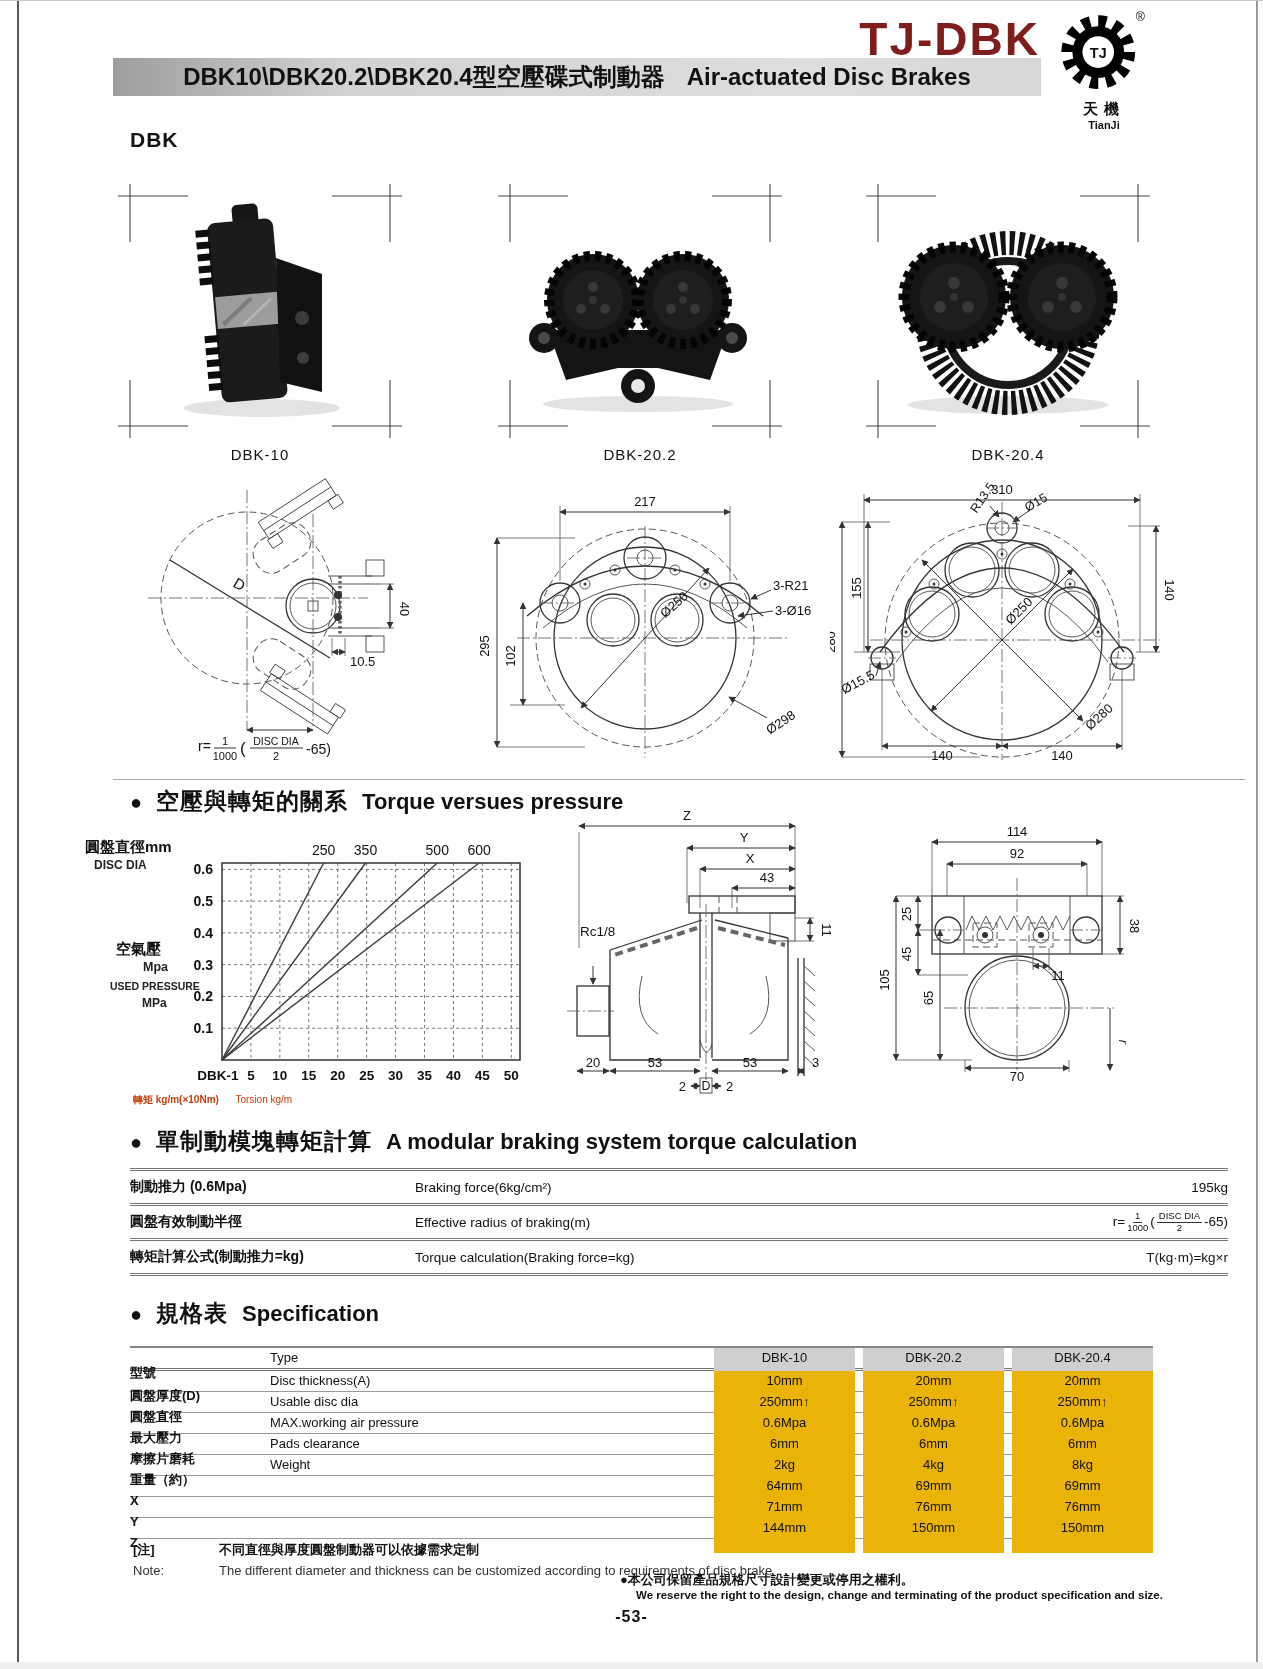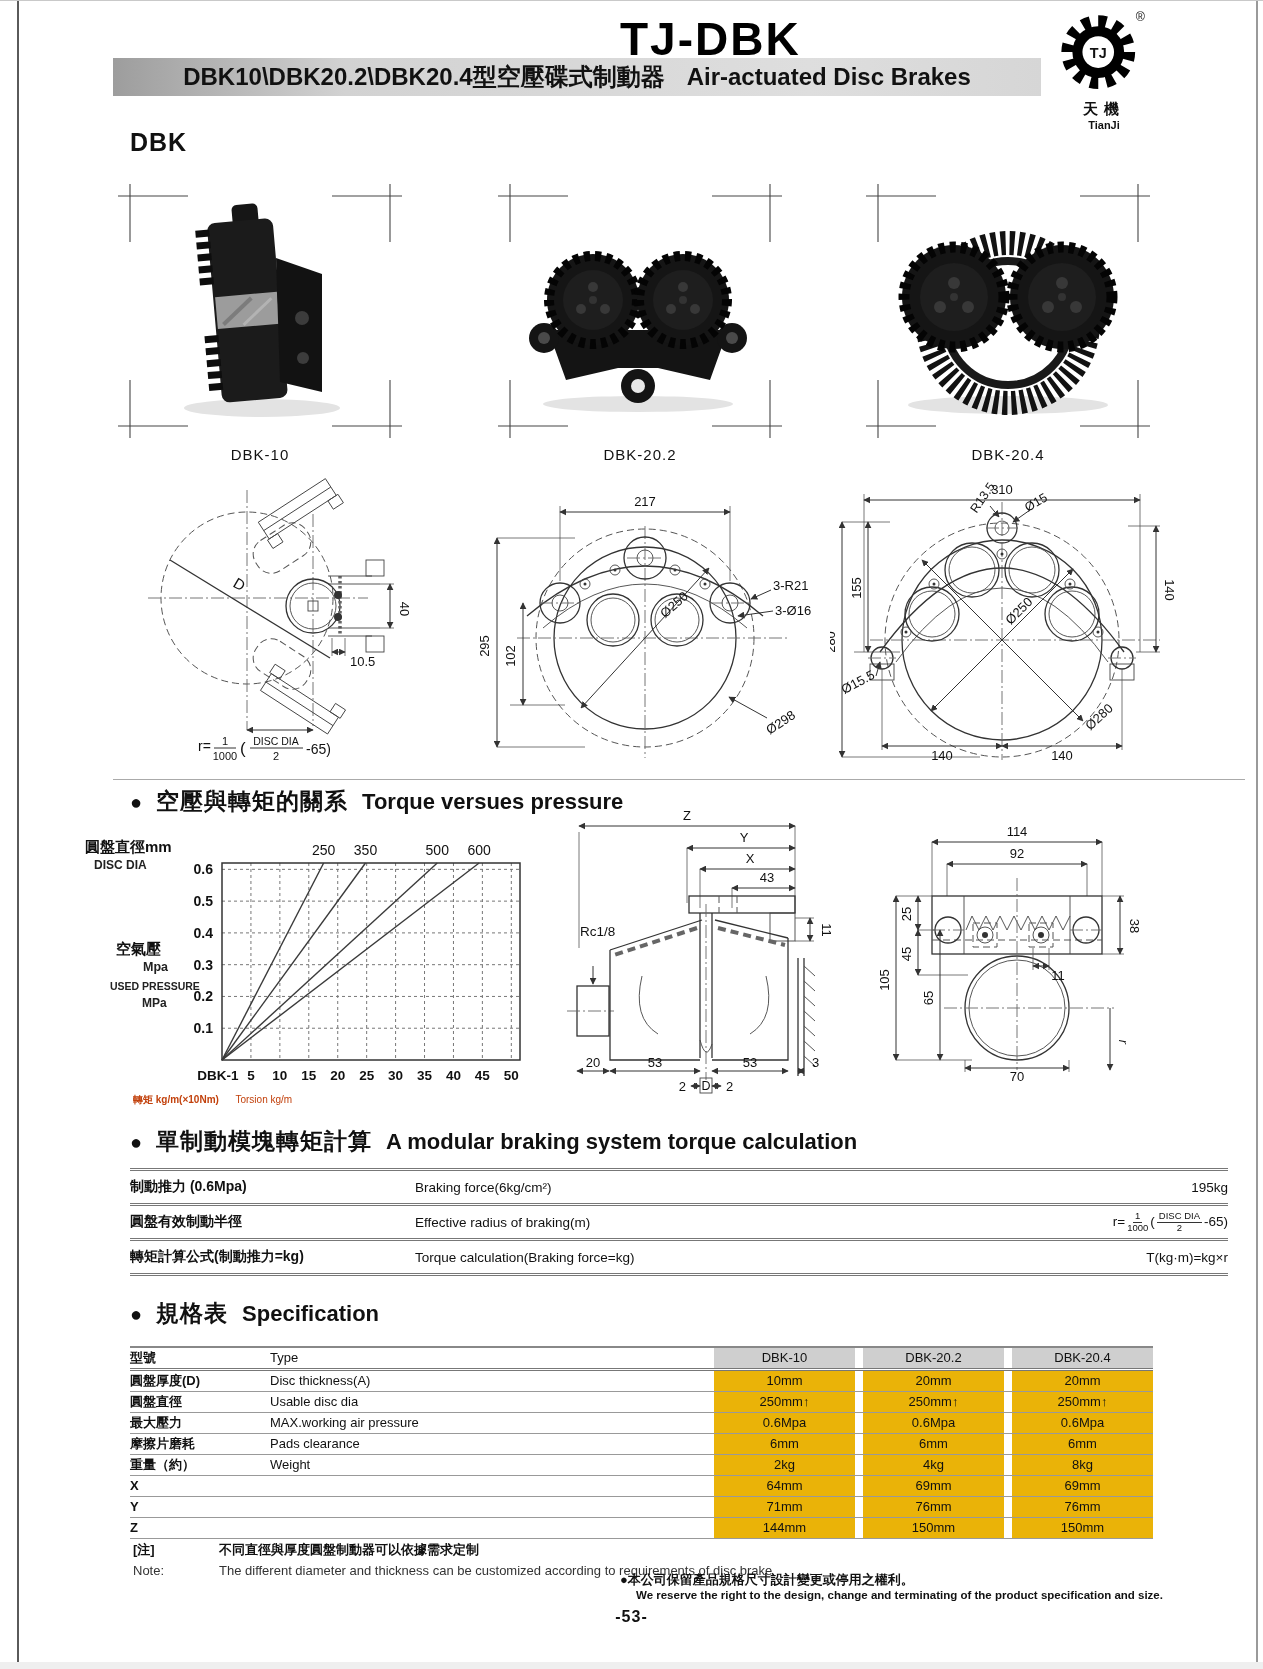--- a/index.html
+++ b/index.html
@@ -3,31 +3,31 @@
 <meta charset="utf-8">
 <style>
   html,body{margin:0;padding:0;background:#fff;}
   .page{position:relative;width:1263px;height:1669px;background:#fff;overflow:hidden;
         font-family:"Liberation Sans","DejaVu Sans",sans-serif;color:#111;}
   .edge-left{position:absolute;left:17px;top:0;width:2px;height:1669px;background:#5a5a5a;}
   .edge-right{position:absolute;left:1256px;top:0;width:2px;height:1669px;background:#9a9a9a;}
   .edge-top{position:absolute;left:0;top:0;width:1263px;height:1px;background:#c9c9c9;}
   .edge-bottom{position:absolute;left:0;top:1662px;width:1263px;height:7px;background:#efefef;}
 
-  .brand{position:absolute;left:620px;top:12px;width:420px;text-align:left;
-         font-size:46px;font-weight:900;letter-spacing:2px;color:#000000;}
+  .brand{position:absolute;left:620px;top:12px;width:420px;text-align:right;
+         font-size:46px;font-weight:900;letter-spacing:2px;color:#7f1d1d;}
   .logo-box{position:absolute;left:1056px;top:8px;width:96px;text-align:center;}
   .logo-cn{font-size:15px;font-weight:bold;letter-spacing:6px;margin-top:-4px;}
   .logo-en{font-size:11px;font-weight:bold;}
   .titlebar{position:absolute;left:113px;top:58px;width:928px;height:38px;
             background:linear-gradient(90deg,#9d9d9d,#d2d2d2 25%,#dedede 75%,#d6d6d6);
             display:flex;align-items:center;justify-content:center;gap:22px;}
   .titlebar .cn{font-size:24px;font-weight:900;}
   .titlebar .en{font-size:24px;font-weight:900;}
-  .series{position:absolute;left:130px;top:128px;font-size:25px;font-weight:bold;letter-spacing:1px;}
+  .series{position:absolute;left:130px;top:128px;font-size:21px;font-weight:bold;letter-spacing:1px;}
 
   .caption{position:absolute;top:446px;width:260px;text-align:center;font-size:15px;letter-spacing:1px;}
   .sec-rule{position:absolute;left:113px;top:779px;width:1132px;height:1px;background:#aaa;}
 
   .sec-head{position:absolute;display:flex;align-items:baseline;gap:14px;}
   .sec-head .bullet{font-size:20px;}
   .sec-head .cn{font-size:23px;font-weight:700;letter-spacing:1px;}
   .sec-head .en{font-size:22px;font-weight:900;}
 
   .chart-lab{position:absolute;font-size:15px;font-weight:bold;}
@@ -42,21 +42,21 @@
   .tq-row .cn{font-weight:bold;font-size:14px;}
   .tq-row .val{text-align:right;}
   .fr{display:inline-flex;flex-direction:column;align-items:center;font-size:9.5px;line-height:1.1;
       vertical-align:middle;margin:0 2px;}
   .fr .top{border-bottom:1px solid #333;padding:0 2px;}
 
   .spec-table{position:absolute;left:130px;top:1346px;width:1023px;font-size:13px;border-top:2px solid #888;}
   .spec-row{display:grid;grid-template-columns:140px 444px 141px 8px 141px 8px 141px;
             height:20px;line-height:20px;border-bottom:1px solid #999;}
   .spec-row.hdr{border-bottom:3px double #777;}
-  .spec-row .cn{font-weight:bold;}
+  .spec-row .cn{font-weight:bold;margin-top:15px;}
   .spec-row .v{background:#eab308;text-align:center;}
   .spec-row.hdr .v{background:#cfcfcf;}
 
   .note-line{position:absolute;left:133px;display:flex;gap:40px;font-size:13px;}
   .note-line .lab{width:46px;}
   .note-cn{font-weight:bold;}
   .note-en{color:#333;}
 
   .footer-right{position:absolute;left:620px;top:1571px;width:612px;text-align:left;}
   .footer-right .f-cn{font-size:13px;font-weight:900;}

